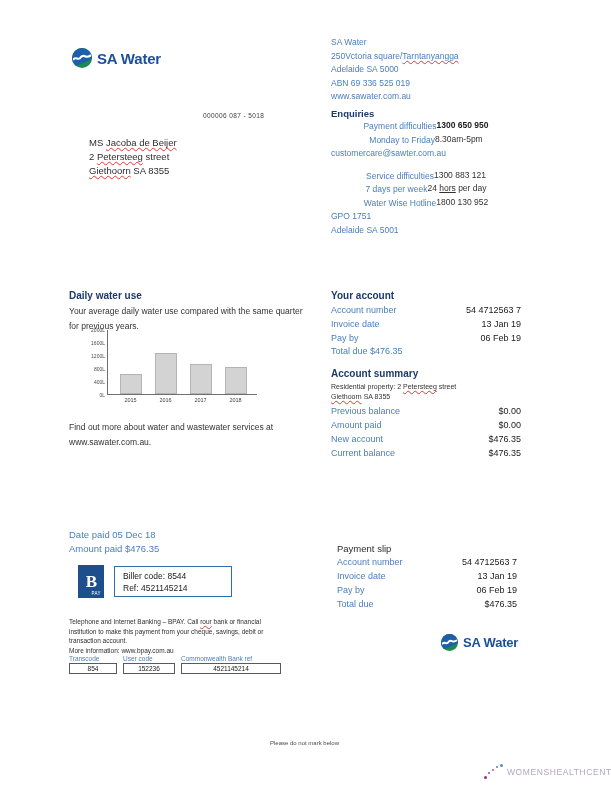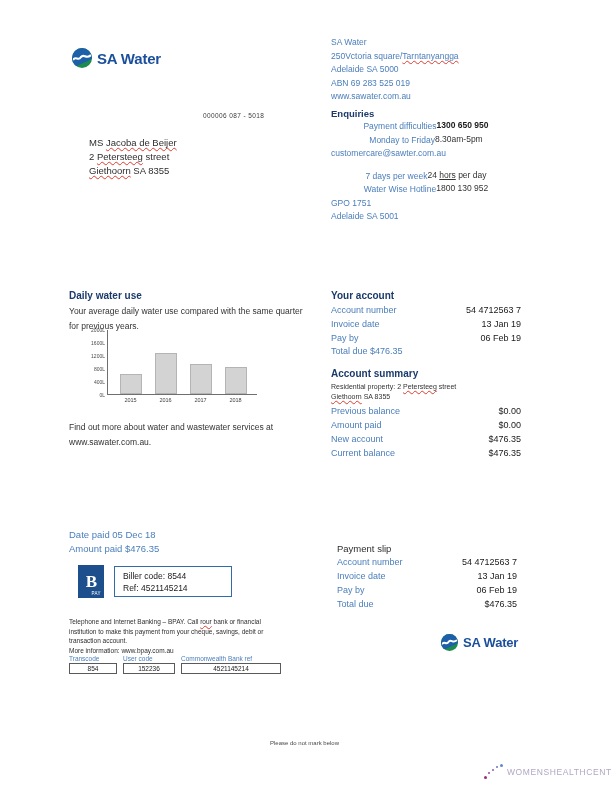--- a/index.html
+++ b/index.html
@@ -189,37 +189,41 @@
   <div class="abs" style="left:69px; top:136px;">
     <div class="addr-line">MS <span class="sq">Jacoba de Beijer</span></div>
     <div class="addr-line"><span>2 </span><span class="sq">Petersteeg</span><span> street</span></div>
     <div class="addr-line"><span class="sq">Giethoorn</span><span> SA 8355</span></div>
   </div>
 
   <div class="abs" style="left:331px; top:36px;">
     <div class="cc-line">SA Water</div>
     <div class="cc-line"><span>250Vctoria square/</span><span class="sq">Tarntanyangga</span></div>
     <div class="cc-line">Adelaide SA 5000</div>
-    <div class="cc-line">ABN 69 283 525 019</div>
+    <div class="cc-line">ABN 69 336 525 019</div>
     <div class="cc-line">www.sawater.com.au</div>
 
     <div class="cc-line bold-head" style="margin-top:3px;">Enquiries</div>
 
     <div class="cc-row">
       <span class="cc-line">Payment difficulties</span>
       <span class="cc-val">1300 650 950</span>
     </div>
     <div class="cc-row">
       <span class="cc-line">Monday to Friday</span>
       <span class="cc-val plain">8.30am-5pm</span>
     </div>
     <div class="cc-line">customercare@sawter.com.au</div>
 
     <div style="height:9px;"></div>
 
+    <div class="cc-row">
+      <span class="cc-line">Service difficulties</span>
+      <span class="cc-val plain">1300 883 121</span>
+    </div>
     <div class="cc-row">
       <span class="cc-line">7 days per week</span>
       <span class="cc-val plain"><span>24 </span><span style="text-decoration:underline">hors</span><span> per day</span></span>
     </div>
     <div class="cc-row">
       <span class="cc-line">Water Wise Hotline</span>
       <span class="cc-val plain">1800 130 952</span>
     </div>
     <div class="cc-line">GPO 1751</div>
     <div class="cc-line">Adelaide SA 5001</div>

